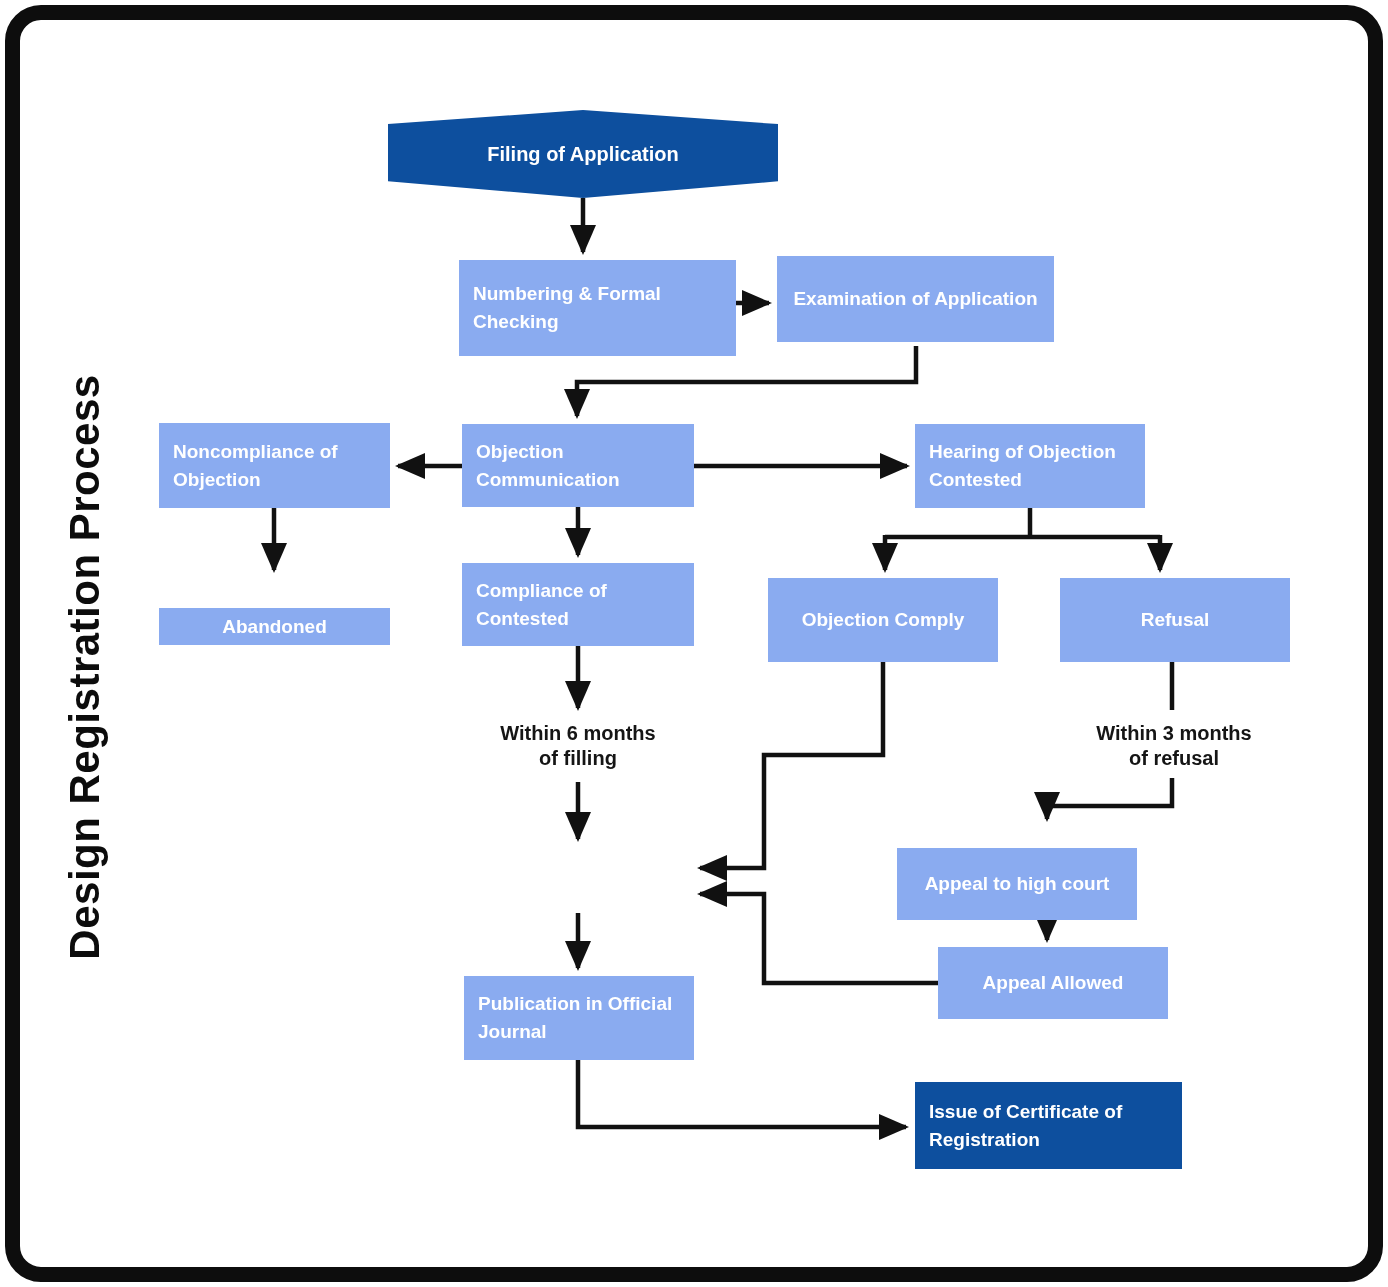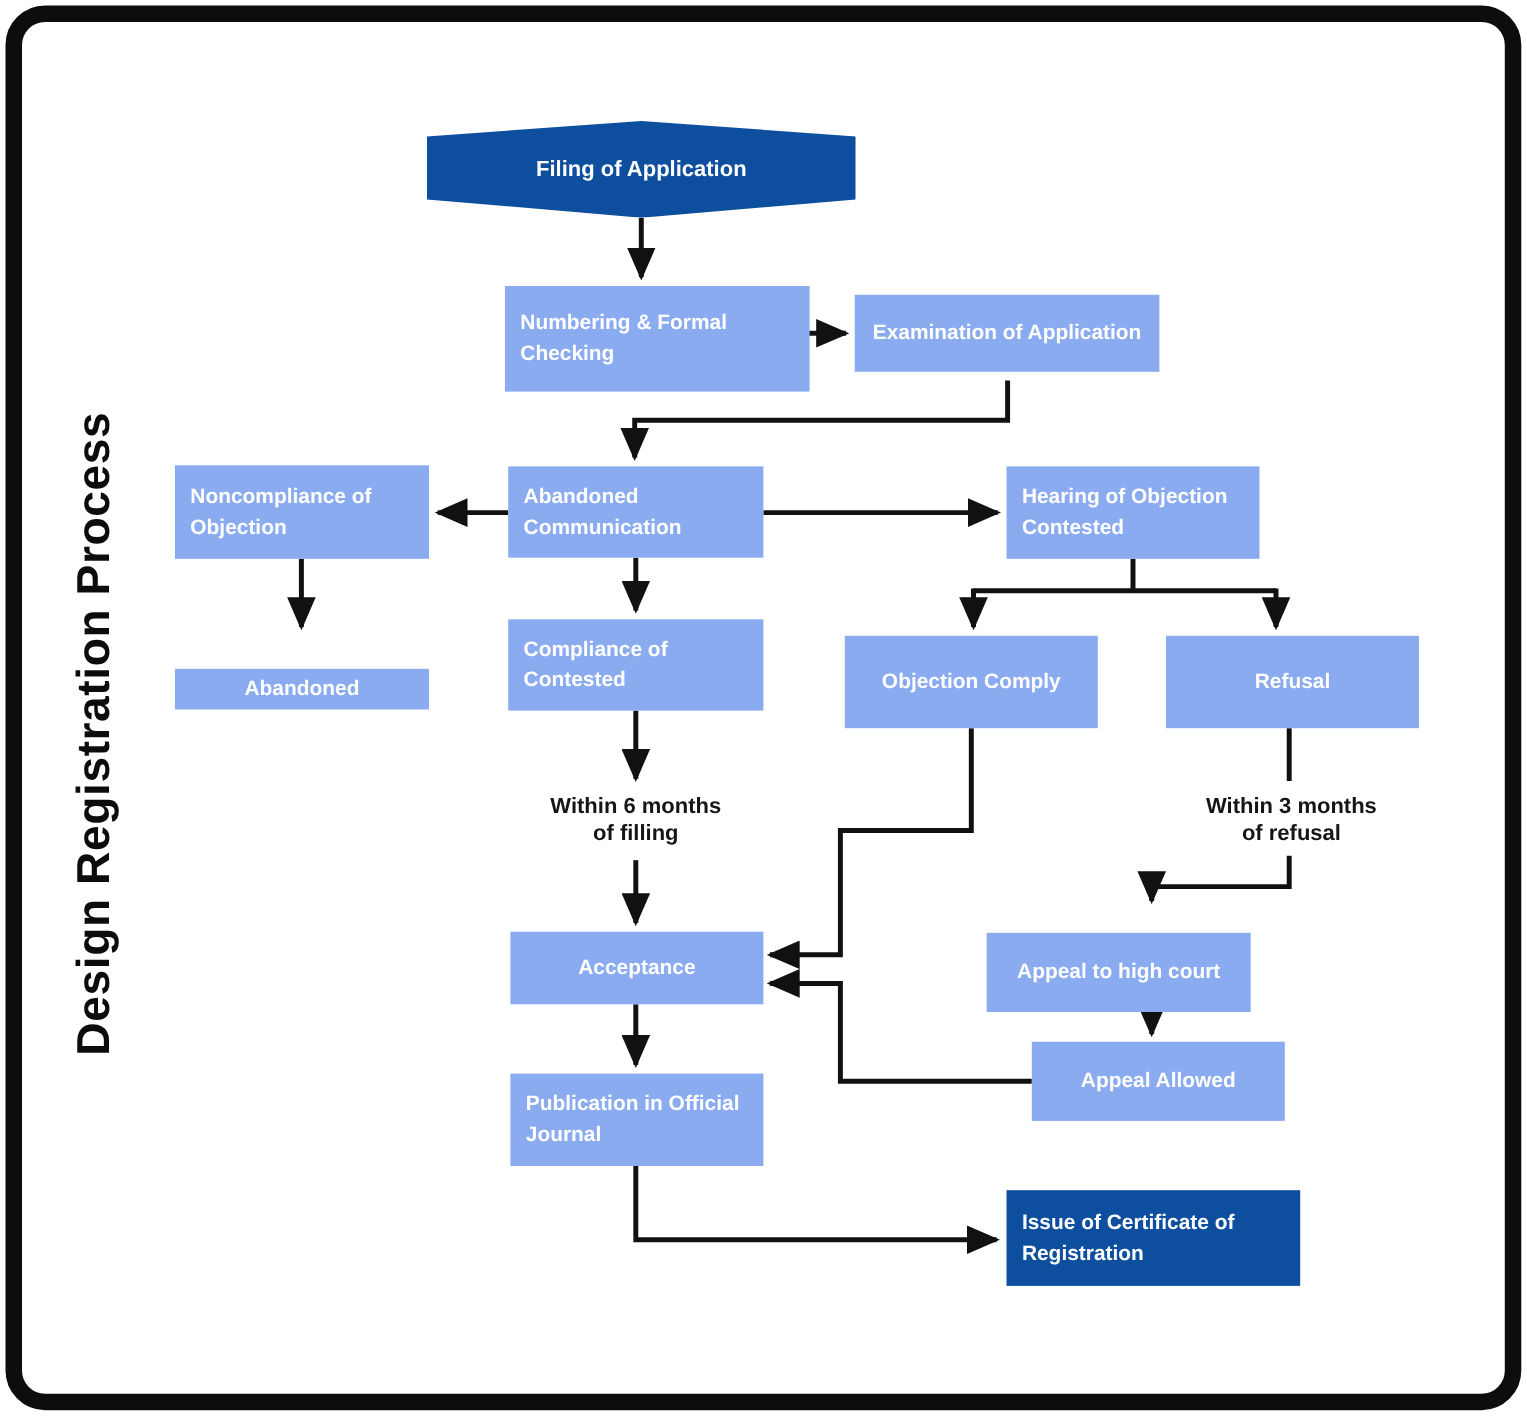--- a/index.html
+++ b/index.html
@@ -89,30 +89,30 @@
   </svg>
 
   <div class="node dark hex" style="left:388px;top:110px;width:390px;height:88px">
     <span>Filing of Application</span>
   </div>
 
   <div class="node light" style="left:459px;top:260px;width:277px;height:96px">
     <span>Numbering &amp; Formal Checking</span>
   </div>
 
-  <div class="node light" style="left:777px;top:268px;width:277px;height:70px">
+  <div class="node light" style="left:777px;top:256px;width:277px;height:86px">
     <span>Examination of Application</span>
   </div>
 
   <div class="node light" style="left:159px;top:423px;width:231px;height:85px">
     <span>Noncompliance of Objection</span>
   </div>
 
   <div class="node light" style="left:462px;top:424px;width:232px;height:83px">
-    <span>Abandoned Communication</span>
+    <span>Objection Communication</span>
   </div>
 
   <div class="node light" style="left:915px;top:424px;width:230px;height:84px">
     <span>Hearing of Objection Contested</span>
   </div>
 
   <div class="node light" style="left:159px;top:608px;width:231px;height:37px">
     <span>Abandoned</span>
   </div>
 
@@ -135,23 +135,20 @@
 
   <div class="annotation" style="left:1066px;top:714px;width:216px;height:64px">
     <span>Within 3 months</span>
     <span>of refusal</span>
   </div>
 
   <div class="node light" style="left:897px;top:848px;width:240px;height:72px">
     <span>Appeal to high court</span>
   </div>
 
-  <div class="node light" style="left:464px;top:847px;width:230px;height:66px">
-    <span>Acceptance</span>
-  </div>
 
   <div class="node light" style="left:938px;top:947px;width:230px;height:72px">
     <span>Appeal Allowed</span>
   </div>
 
   <div class="node light" style="left:464px;top:976px;width:230px;height:84px">
     <span>Publication in Official Journal</span>
   </div>
 
   <div class="node dark" style="left:915px;top:1082px;width:267px;height:87px">

